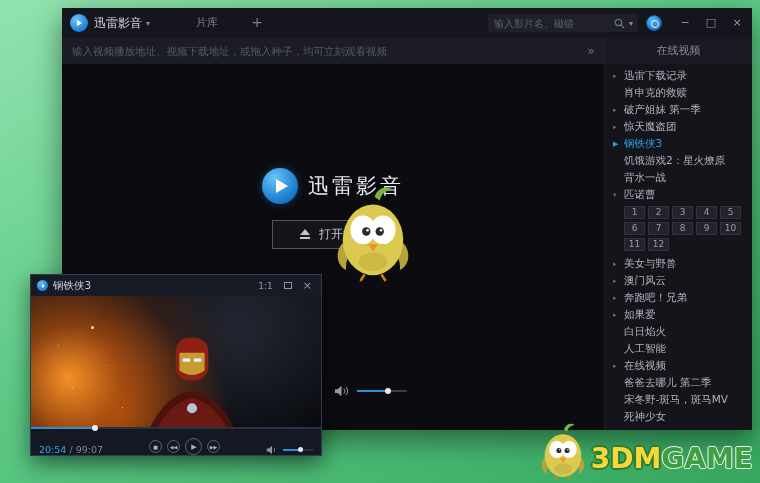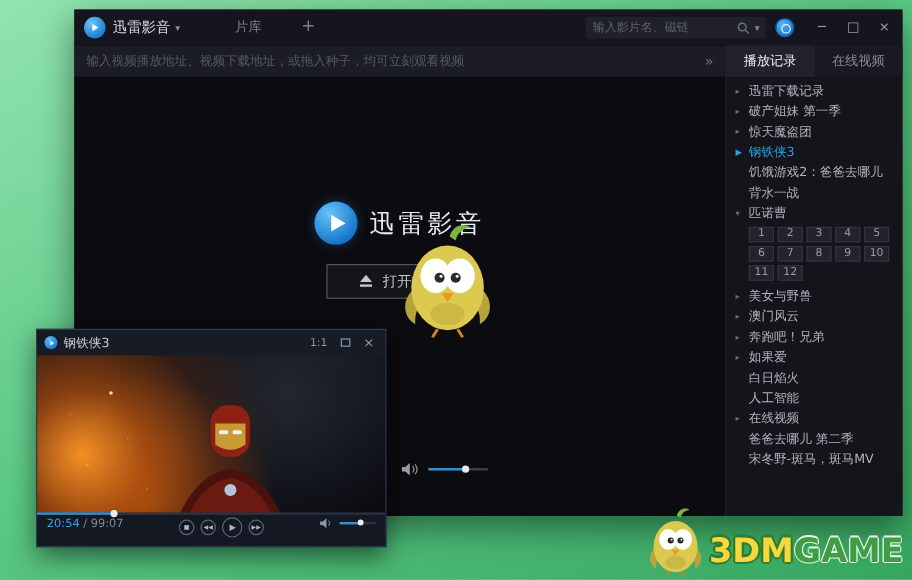--- a/index.html
+++ b/index.html
@@ -102,21 +102,21 @@
       radial-gradient(circle at 13% 62%, rgba(255,150,40,.95) 0%, rgba(215,95,15,.6) 20%, rgba(110,40,8,.3) 42%, transparent 62%),
       radial-gradient(circle at 32% 92%, rgba(255,120,20,.5), transparent 45%),
       radial-gradient(circle at 72% 28%, rgba(75,85,105,.35), transparent 60%),
       linear-gradient(180deg,#0c0f15,#06070b); }
   .ironman { position:absolute; left:95px; top:14px; width:132px; height:126px; }
   .sparks { position:absolute; left:60px; top:30px; width:3px; height:3px; border-radius:50%; background:#ffd9a0;
             box-shadow:14px 38px 0 -1px #ffb35e, -20px 60px 0 0 #ff9030, 30px 80px 0 -1px #ffc878,
                        -34px 18px 0 -1px #ffae50, 90px 95px 0 -1px #ff8c28, 120px 20px 0 -2px #d8e0ea,
                        150px 70px 0 -2px #aab6c4, 55px 100px 0 -1px #ffa040; }
   .mini-controls { height:26px; flex:0 0 26px; background:#131823; position:relative;
-                   display:flex; align-items:flex-start; padding:2px 8px 0 8px; gap:12px; }
+                   display:flex; align-items:flex-end; padding:2px 8px 0 8px; gap:12px; }
   .mini-progress { position:absolute; left:0; top:-2px; width:100%; height:2px; background:#2a3140; }
   .mini-progress .fill { position:absolute; left:0; top:0; height:2px; width:21%; background:#2f8fd0; }
   .mini-progress .knob { position:absolute; left:21%; top:-2px; width:6px; height:6px; border-radius:50%; background:#e8eef6; }
   .mini-time { font-size:9.5px; white-space:nowrap; }
   .mini-time .cur { color:#3aa0e8; }
   .mini-time .tot { color:#7f8894; }
   .mini-btns { display:flex; align-items:center; gap:5px; flex:1; justify-content:center; }
   .mbtn { width:13px; height:13px; border:1px solid #5a6575; border-radius:50%;
           display:flex; align-items:center; justify-content:center; color:#aab4c0; font-size:5px; }
   .mbtn.play { width:17px; height:17px; font-size:7px; }
@@ -228,43 +228,46 @@
                   <div class="fill"></div>
                   <div class="knob"></div>
                 </div>
             </div>
           </div>
         </div>
       </div>
 
       <aside class="sidebar">
         <div class="sb-tabs">
-          <div class="sb-tab active">播放记录</div>
           <div class="sb-tab">在线视频</div>
         </div>
         <div class="sb-list">
           <div class="sb-row">
               <span class="sb-arrow">▸</span>
               <span class="sb-label">迅雷下载记录</span>
+            </div>
+          <div class="sb-row">
+              <span class="sb-arrow"></span>
+              <span class="sb-label">肖申克的救赎</span>
             </div>
           <div class="sb-row">
               <span class="sb-arrow">▸</span>
               <span class="sb-label">破产姐妹 第一季</span>
             </div>
           <div class="sb-row">
               <span class="sb-arrow">▸</span>
               <span class="sb-label">惊天魔盗团</span>
             </div>
           <div class="sb-row active">
               <span class="sb-arrow">▶</span>
               <span class="sb-label">钢铁侠3</span>
             </div>
           <div class="sb-row">
               <span class="sb-arrow"></span>
-              <span class="sb-label">饥饿游戏2：爸爸去哪儿</span>
+              <span class="sb-label">饥饿游戏2：星火燎原</span>
             </div>
           <div class="sb-row">
               <span class="sb-arrow"></span>
               <span class="sb-label">背水一战</span>
             </div>
           <div class="sb-row">
               <span class="sb-arrow">▾</span>
               <span class="sb-label">匹诺曹</span>
             </div>
           <div class="ep-grid">
@@ -310,20 +313,24 @@
               <span class="sb-label">在线视频</span>
             </div>
           <div class="sb-row">
               <span class="sb-arrow"></span>
               <span class="sb-label">爸爸去哪儿 第二季</span>
             </div>
           <div class="sb-row">
               <span class="sb-arrow"></span>
               <span class="sb-label">宋冬野-斑马，斑马MV</span>
             </div>
+          <div class="sb-row">
+              <span class="sb-arrow"></span>
+              <span class="sb-label">死神少女</span>
+            </div>
         </div>
       </aside>
     </div>
   </div>
 
   <svg class="bird-watermark">
       <use href="#bird-symbol"></use>
     </svg>
 
   <div class="mini-window">

